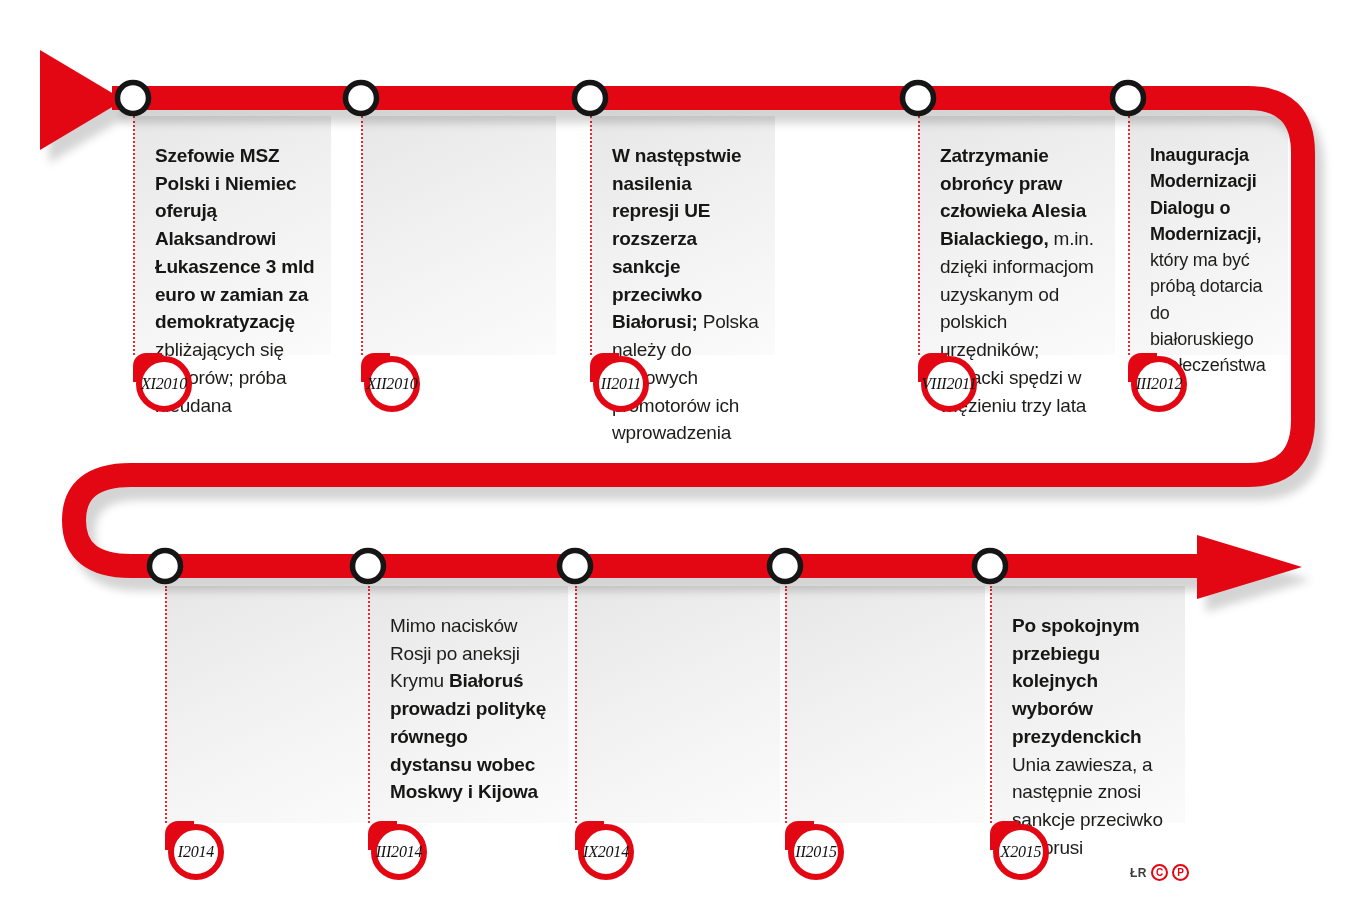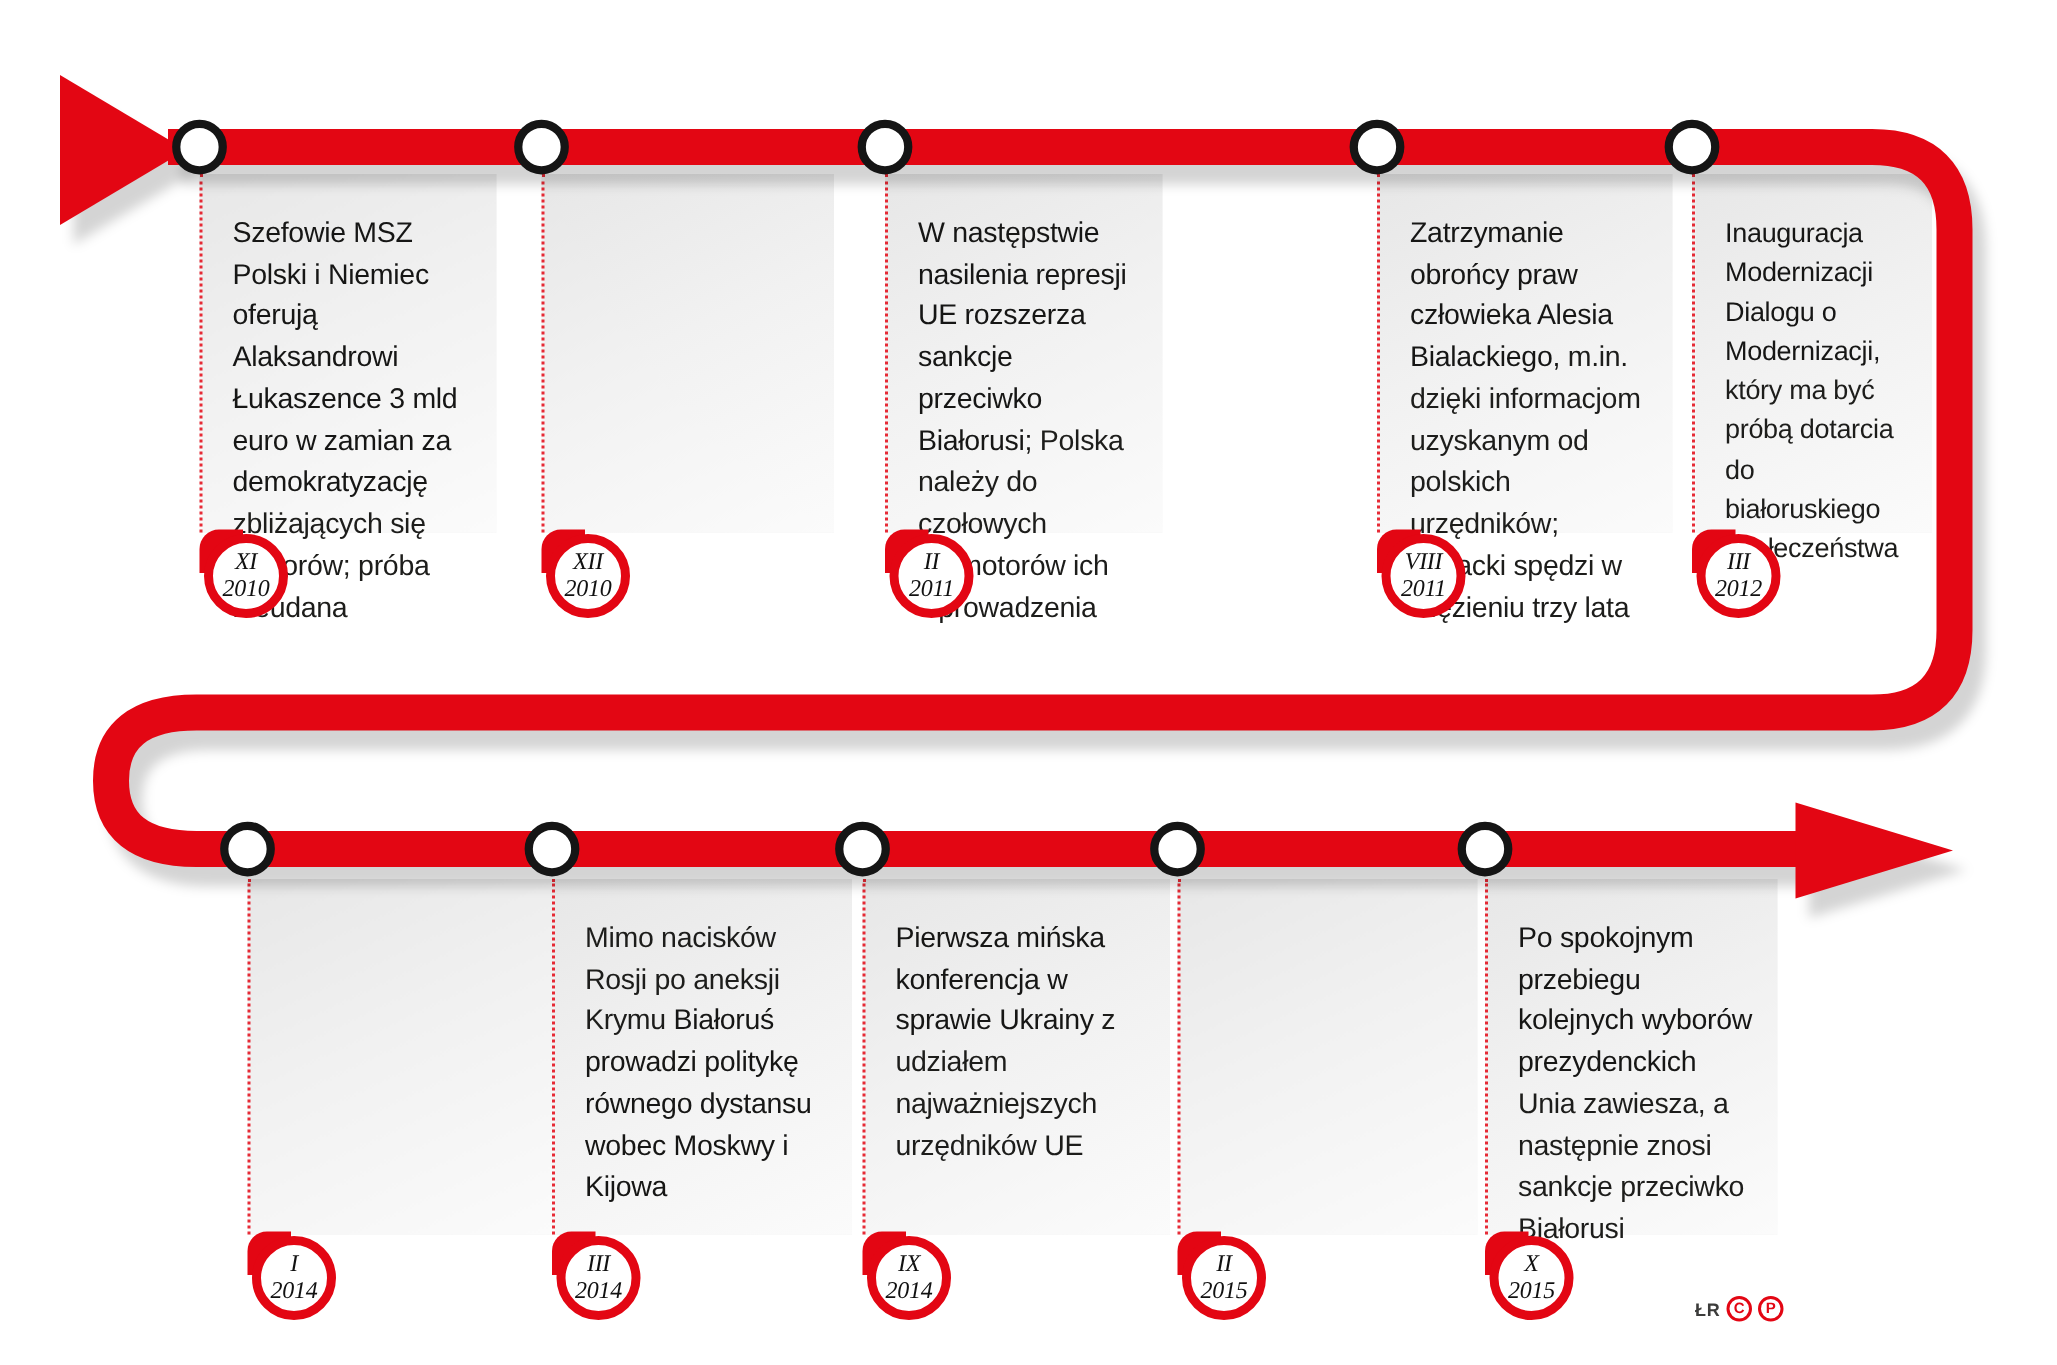--- a/index.html
+++ b/index.html
@@ -30,29 +30,29 @@
   .ev1{left:361px;width:195px}
   .ev2{left:590px;width:185px}
   .ev3{left:918px;width:197px}
   .ev4{left:1128px;width:160px;font-size:18px}
   .ev5{left:165px;width:212px}
   .ev6{left:368px;width:200px}
   .ev7{left:575px;width:205px}
   .ev8{left:785px;width:200px}
   .ev9{left:990px;width:195px}
   .event-card p{margin:0;}
-  .event-card b{font-weight:400;color:#161615;margin-top:32px;}
+  .event-card b{font-weight:700;color:#161615;margin-top:32px;}
 
   
   .badge{position:absolute;left:1px;top:calc(100% + 1px);width:56px;height:56px;}
   .badge .corner{position:absolute;top:-3px;left:-3px;width:29px;height:29px;
     background:var(--accent);border-top-left-radius:13px;}
   .badge .bcircle{position:absolute;inset:0;background:#fff;
     border:6px solid var(--accent);border-radius:50%;
-    display:flex;flex-direction:column;align-items:center;justify-content:center;
+    display:flex;align-items:center;justify-content:center;
     font-family:"Liberation Serif","DejaVu Serif",serif;font-style:italic;
     font-size:16px;line-height:1.12;color:#111;}
 
   
   .credit{position:absolute;z-index:4;left:1130px;top:864px;display:flex;align-items:center;gap:4px;text-align:right;}
   .credit .author{font-size:12px;font-weight:700;color:#3c3c3b;letter-spacing:.5px;}
   .credit .cicon{display:inline-flex;align-items:center;justify-content:center;
     width:13px;height:13px;border:2.5px solid var(--accent);border-radius:50%;
     color:var(--accent);font-size:10px;font-weight:700;}
 </style>
@@ -159,21 +159,20 @@
     <div class="badge">
       <span class="corner"></span>
       <span class="bcircle">
         <i>III</i>
         <i>2014</i>
       </span>
     </div>
   </div>
 
   <div class="event-card bottom ev7">
-    <p><b>Pierwsza mińska konferencja w sprawie Ukrainy</b><span> z udziałem najważniejszych urzędników UE</span></p>
     <div class="badge">
       <span class="corner"></span>
       <span class="bcircle">
         <i>IX</i>
         <i>2014</i>
       </span>
     </div>
   </div>
 
   <div class="event-card bottom ev8">

